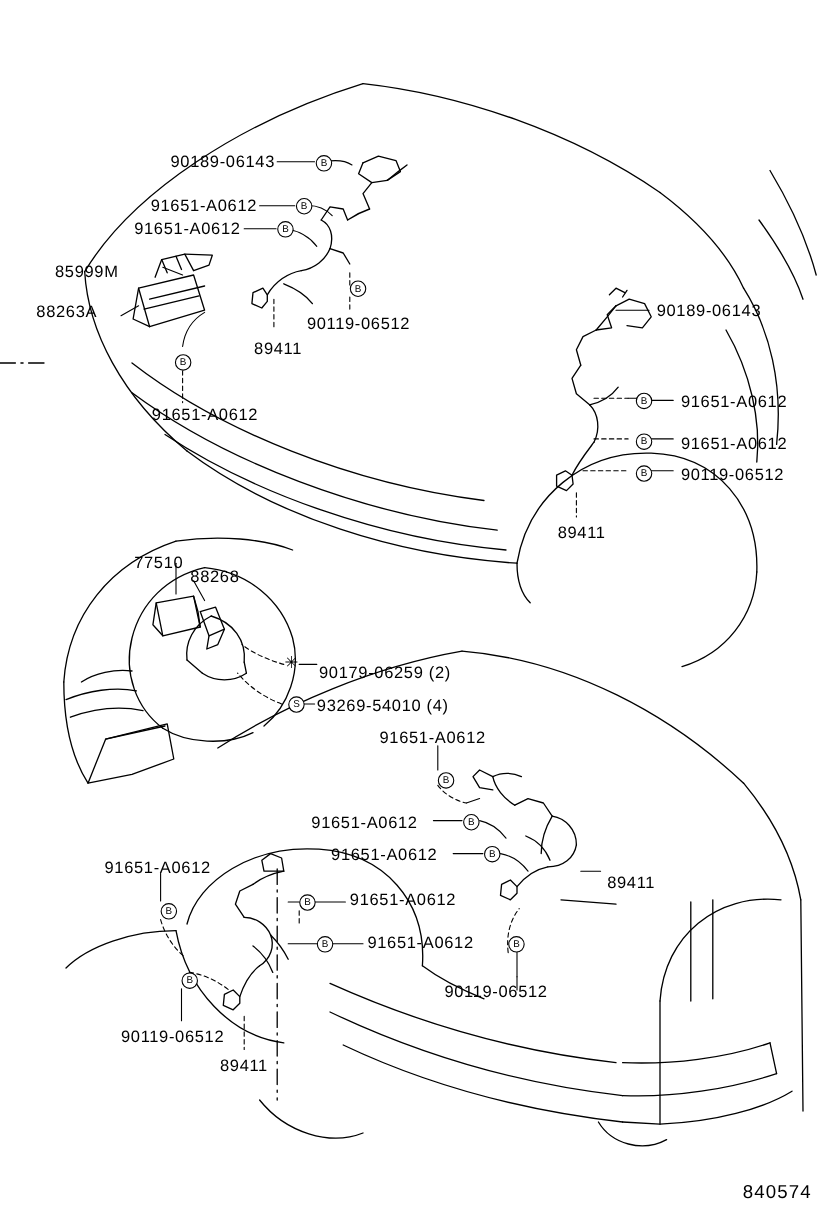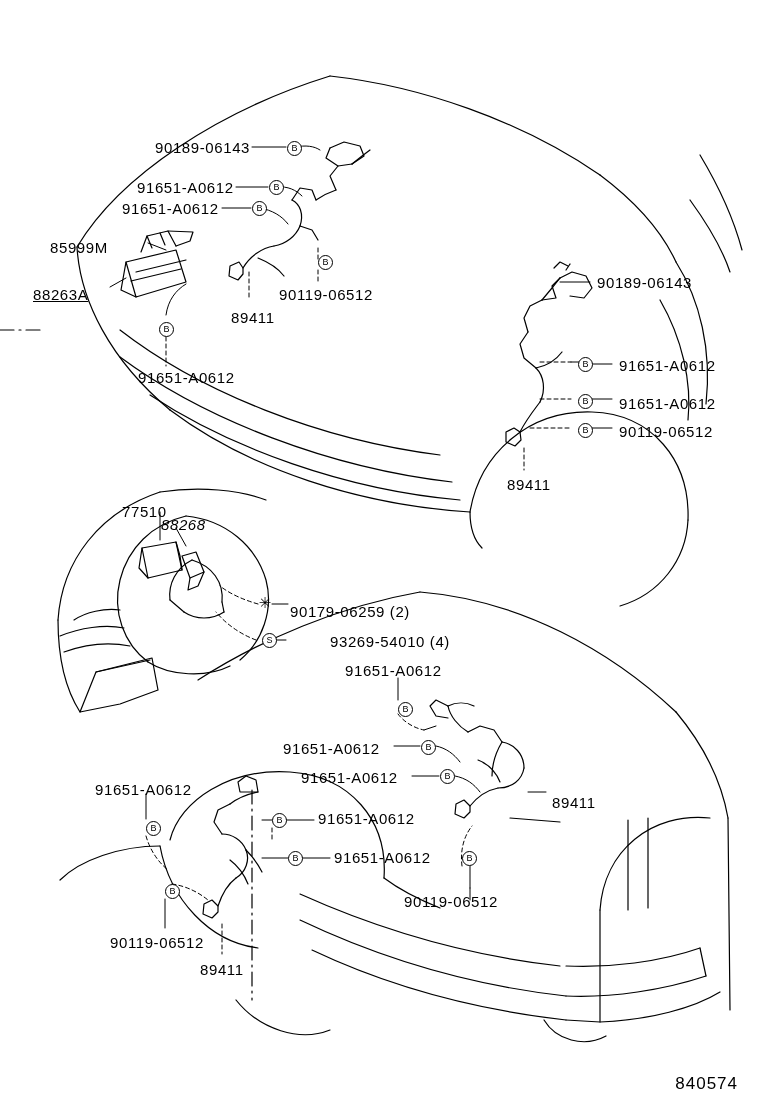--- a/index.html
+++ b/index.html
@@ -273,33 +273,33 @@
         <path d="M424 730 L 436 726"></path>
       </g>
 
     </g>
   </svg>
 
   <div class="lbl" style="left:155px; top:140px;">90189-06143</div>
   <div class="lbl" style="left:137px; top:180px;">91651-A0612</div>
   <div class="lbl" style="left:122px; top:201px;">91651-A0612</div>
   <div class="lbl" style="left:50px; top:240px;text-align:center;">85999M</div>
-  <div class="lbl" style="left:33px; top:287px;text-decoration:underline;">88263A</div>
+  <div class="lbl" style="left:33px; top:276px;">88263A</div>
   <div class="lbl" style="left:279px; top:287px;">90119-06512</div>
   <div class="lbl" style="left:231px; top:310px;">89411</div>
   <div class="lbl" style="left:138px; top:370px;">91651-A0612</div>
   <div class="lbl" style="left:597px; top:275px;">90189-06143</div>
   <div class="lbl" style="left:619px; top:358px;">91651-A0612</div>
   <div class="lbl" style="left:619px; top:396px;">91651-A0612</div>
   <div class="lbl" style="left:619px; top:424px;">90119-06512</div>
   <div class="lbl" style="left:507px; top:477px;">89411</div>
   <div class="lbl" style="left:122px; top:504px;">77510</div>
-  <div class="lbl" style="left:161px; top:517px;font-style:italic;">88268</div>
+  <div class="lbl" style="left:173px; top:517px;">88268</div>
   <div class="lbl" style="left:290px; top:604px;">90179-06259 (2)</div>
-  <div class="lbl" style="left:288px; top:634px;margin-left:42px;">93269-54010 (4)</div>
+  <div class="lbl" style="left:288px; top:634px;">93269-54010 (4)</div>
   <div class="lbl" style="left:345px; top:663px;">91651-A0612</div>
   <div class="lbl" style="left:283px; top:741px;">91651-A0612</div>
   <div class="lbl" style="left:301px; top:770px;">91651-A0612</div>
   <div class="lbl" style="left:95px; top:782px;">91651-A0612</div>
   <div class="lbl" style="left:552px; top:795px;">89411</div>
   <div class="lbl" style="left:318px; top:811px;">91651-A0612</div>
   <div class="lbl" style="left:334px; top:850px;">91651-A0612</div>
   <div class="lbl" style="left:404px; top:894px;">90119-06512</div>
   <div class="lbl" style="left:110px; top:935px;">90119-06512</div>
   <div class="lbl" style="left:200px; top:962px;">89411</div>

